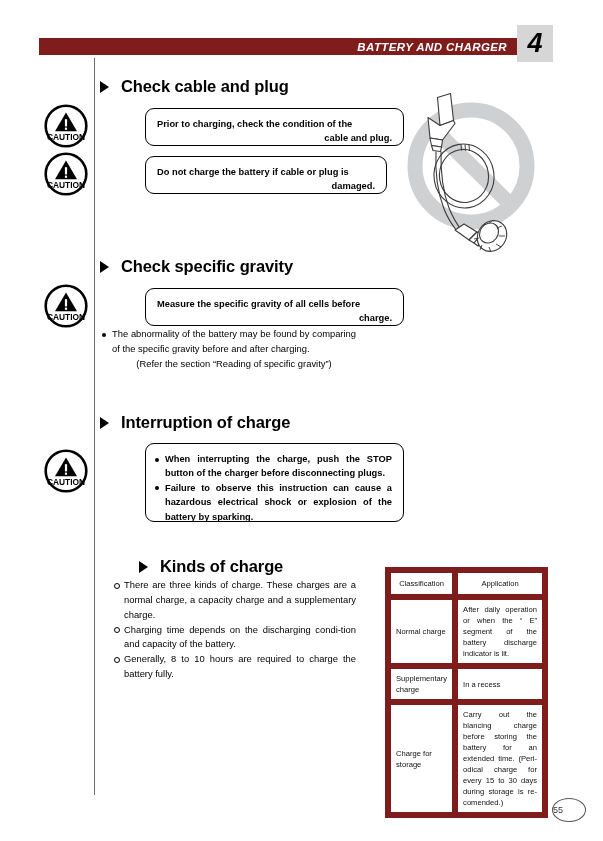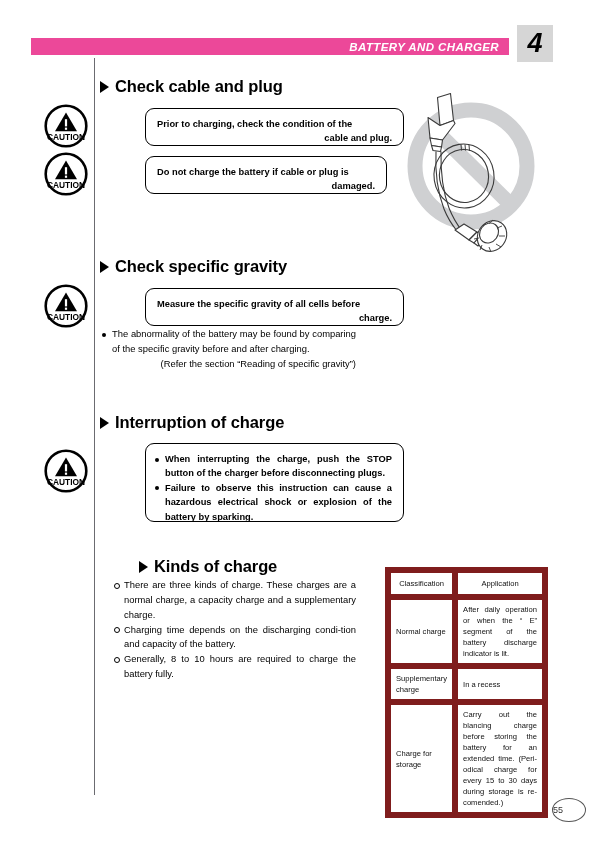--- a/index.html
+++ b/index.html
@@ -11,23 +11,23 @@
     width: 603px; height: 841px;
     position: relative;
     font-family: "Liberation Sans", sans-serif;
     color: #000;
     overflow: hidden;
   }
 
   
   #header-bar {
     position: absolute;
-    left: 31px; top: 38px;
+    left: 39px; top: 38px;
     width: 478px; height: 17px;
-    background: #ec4899;
+    background: #7f1d1d;
   }
   #header-title {
     position: absolute;
     right: 10px; top: 50%;
     transform: translateY(-50%);
     color: #fff;
     font-size: 11.5px;
     font-style: italic;
     font-weight: bold;
     letter-spacing: 0.4px;
@@ -64,21 +64,21 @@
     position: absolute;
     width: 44px; height: 44px;
   }
   .caution-icon svg { display: block; }
 
   
   .section-heading {
     position: absolute;
     display: flex;
     align-items: center;
-    gap: 6px;
+    gap: 12px;
     font-size: 16.5px;
     font-weight: bold;
     letter-spacing: -0.1px;
     white-space: nowrap;
   }
   .tri {
     width: 0; height: 0;
     border-left: 9px solid #000;
     border-top: 6px solid transparent;
     border-bottom: 6px solid transparent;
@@ -124,21 +124,21 @@
     margin: 0; padding: 0;
     font-size: 9.4px;
     line-height: 1.58;
   }
   .notelist li {
     position: relative;
     padding-left: 11px;
     text-align: justify;
     margin-bottom: 0;
   }
-  .notelist li .lastline { display: block; text-align: right; }
+  .notelist li .lastline { display: block; text-align: center; }
   .notelist.filled li::before {
     content: "";
     position: absolute;
     left: 1px; top: 5.5px;
     width: 4px; height: 4px;
     border-radius: 50%;
     background: #000;
   }
   .notelist.hollow li::before {
     content: "";

